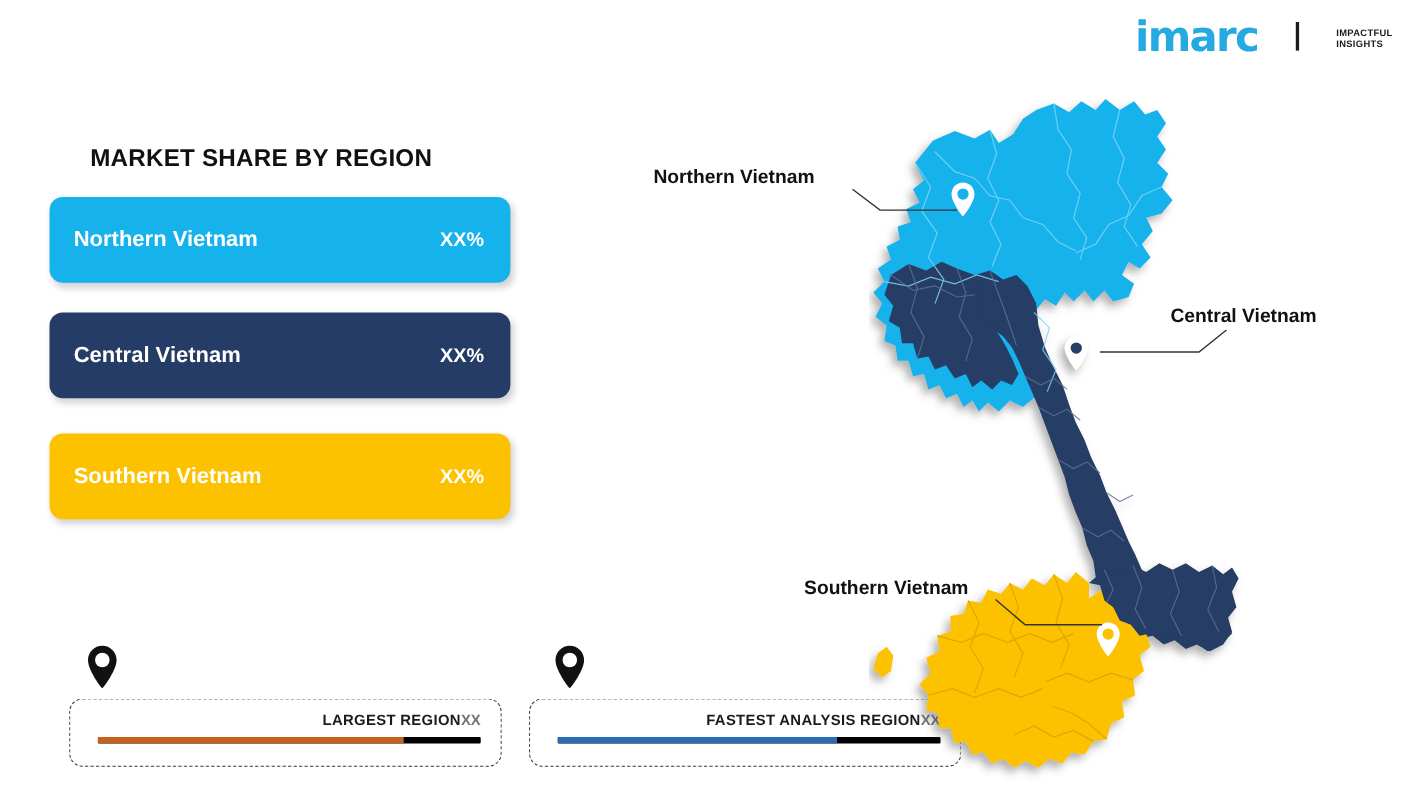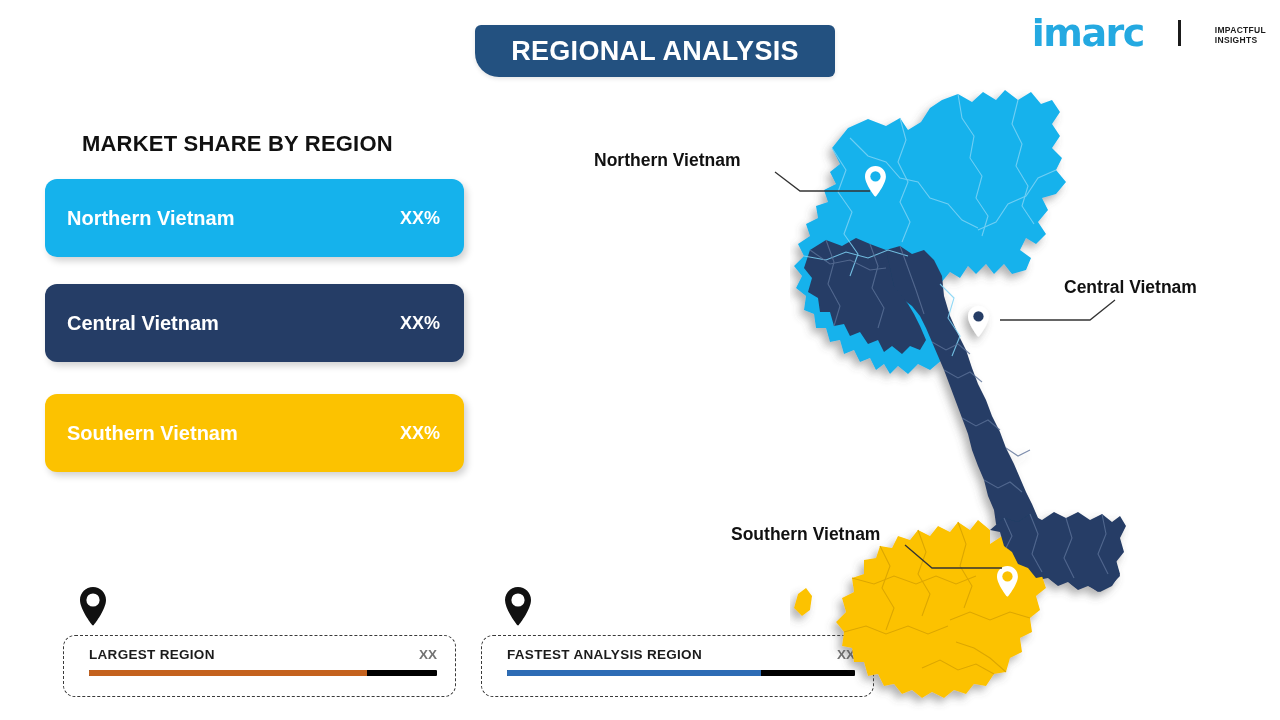--- a/index.html
+++ b/index.html
@@ -55,21 +55,21 @@
 
   
   .stat-pin {
     position: absolute; width: 30px; height: 40px;
   }
   .stat-box {
     position: absolute; height: 62px;
     border: 1.6px dashed #3a3a3a; border-radius: 12px;
     background: #fff; padding: 11px 18px 0 25px;
   }
-  .stat-box .row { display: flex; align-items: baseline; }
+  .stat-box .row { display: flex; align-items: baseline; text-align: right; }
   .stat-box .label {
     font-size: 13.5px; font-weight: bold; color: #1b1b1b;
     letter-spacing: .3px; flex: 1; white-space: nowrap;
   }
   .stat-box .val { font-size: 13.5px; font-weight: bold; color: #737373; }
   .stat-box .track {
     margin-top: 8px; height: 6px; width: 100%;
     background: #000000; border-radius: 1px; overflow: hidden;
   }
   .stat-box .fill { height: 100%; }
@@ -91,23 +91,20 @@
   #callout-0 { left: 594px; top: 150px; }
   #callout-1 { left: 1064px; top: 277px; }
   #callout-2 { left: 731px; top: 524px; }
   #leaders { position: absolute; left: 0; top: 0; width: 1280px; height: 720px; pointer-events: none; }
 </style>
 </head>
 <body>
 
 <div id="stage">
 
-  <div id="title-banner">
-    <span class="txt">REGIONAL ANALYSIS</span>
-  </div>
 
   <div id="logo">
     <span class="mark">imarc</span>
     <span class="bar"></span>
     <span class="tag">
       <div>IMPACTFUL</div>
       <div>INSIGHTS</div>
     </span>
   </div>
 

